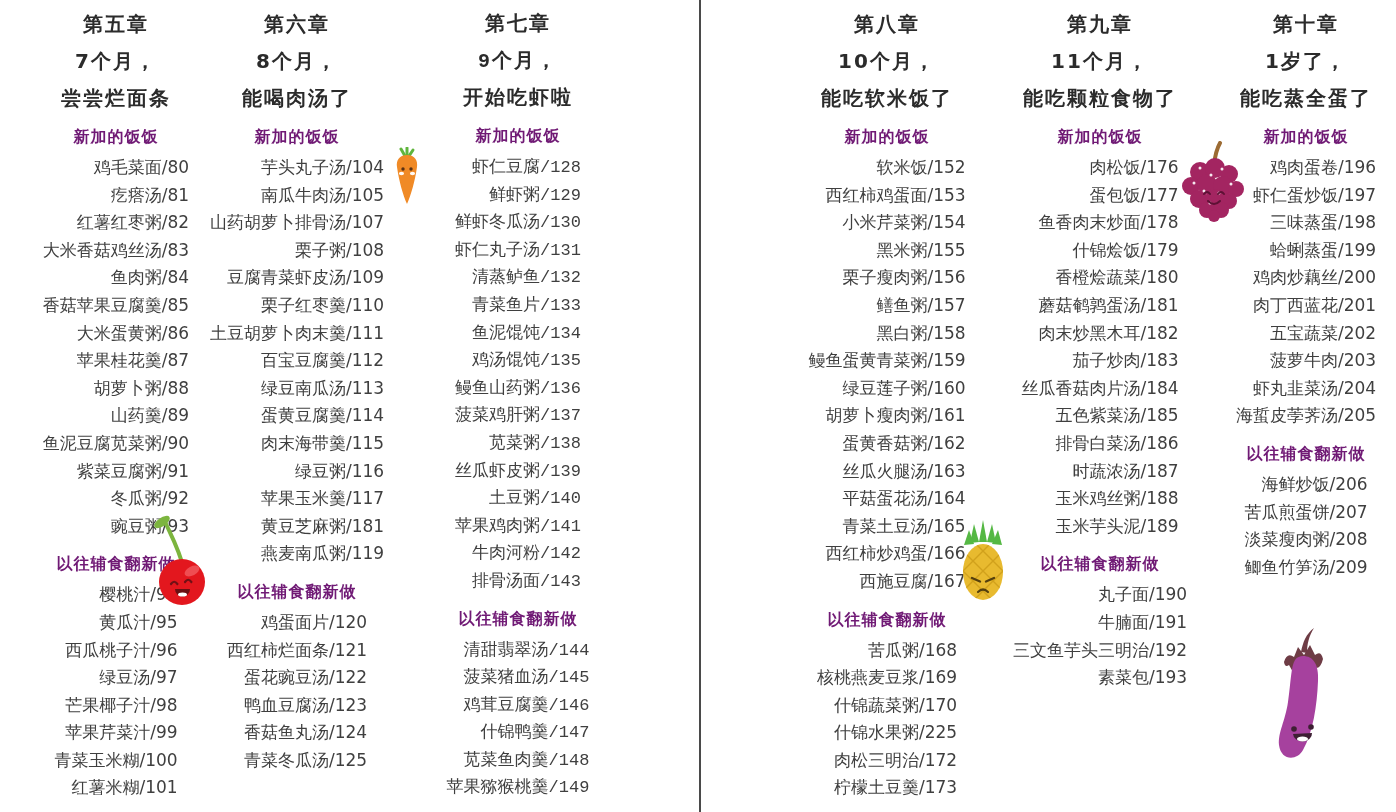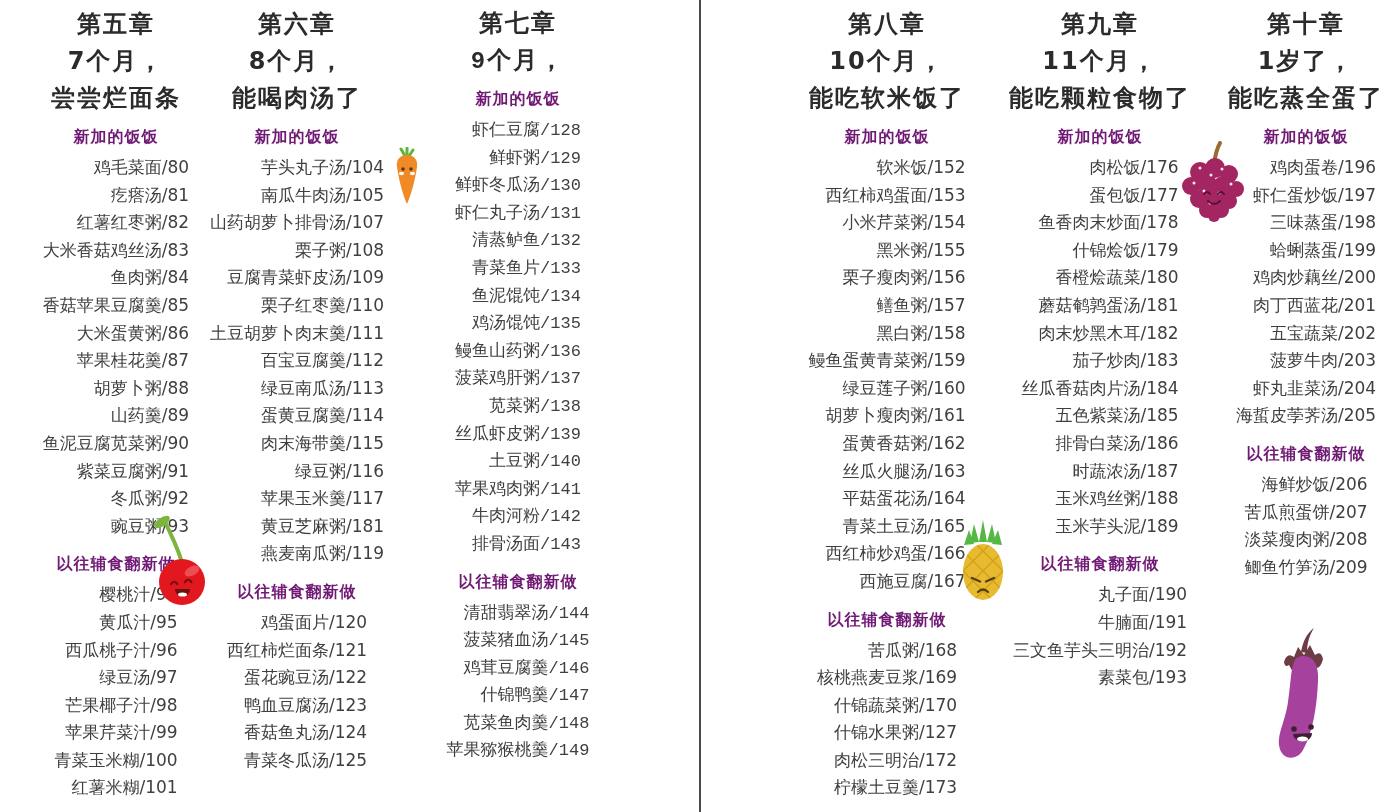--- a/index.html
+++ b/index.html
@@ -18,21 +18,21 @@
     text-align:center;
   }
   .col1{left:-4px;}
   .col2{left:177px;}
   .col3{left:398px;font-family:Liberation Mono, monospace;}
   .col4{left:767px;}
   .col5{left:980px;}
   .col6{left:1186px;}
   .chapter-title{
     padding-top:6px;color:#2b2b2b;font-weight:700;
-    font-size:24px;line-height:37px;letter-spacing:2px;white-space:nowrap;
+    font-size:20px;line-height:37px;letter-spacing:2px;white-space:nowrap;
   }
   .section-header{
     margin-top:14px;margin-bottom:7px;
     color:#701a75;font-weight:700;font-size:16px;line-height:20px;
     letter-spacing:1px;white-space:nowrap;
   }
   .section-header.first{margin-top:10px;}
   .item-list{display:flex;flex-direction:column;align-items:flex-end;}
   .item{
     color:#3f3f3f;font-size:17px;line-height:27.6px;white-space:nowrap;
@@ -112,20 +112,21 @@
       <div class="item">鸭血豆腐汤/123</div>
       <div class="item">香菇鱼丸汤/124</div>
       <div class="item">青菜冬瓜汤/125</div>
     </div>
 </div>
 
 <div class="column col3">
   <div class="chapter-title">
     <div>第七章</div>
     <div>9个月，</div>
+    <div>开始吃虾啦</div>
   </div>
   <div class="section-header first">新加的饭饭</div>
   <div class="item-list">
       <div class="item">虾仁豆腐/128</div>
       <div class="item">鲜虾粥/129</div>
       <div class="item">鲜虾冬瓜汤/130</div>
       <div class="item">虾仁丸子汤/131</div>
       <div class="item">清蒸鲈鱼/132</div>
       <div class="item">青菜鱼片/133</div>
       <div class="item">鱼泥馄饨/134</div>
@@ -173,21 +174,21 @@
       <div class="item">平菇蛋花汤/164</div>
       <div class="item">青菜土豆汤/165</div>
       <div class="item">西红柿炒鸡蛋/166</div>
       <div class="item">西施豆腐/167</div>
     </div>
   <div class="section-header">以往辅食翻新做</div>
   <div class="item-list">
       <div class="item">苦瓜粥/168</div>
       <div class="item">核桃燕麦豆浆/169</div>
       <div class="item">什锦蔬菜粥/170</div>
-      <div class="item">什锦水果粥/127</div>
+      <div class="item">什锦水果粥/225</div>
       <div class="item">肉松三明治/172</div>
       <div class="item">柠檬土豆羹/173</div>
     </div>
 </div>
 
 <div class="column col5">
   <div class="chapter-title">
     <div>第九章</div>
     <div>11个月，</div>
     <div>能吃颗粒食物了</div>

